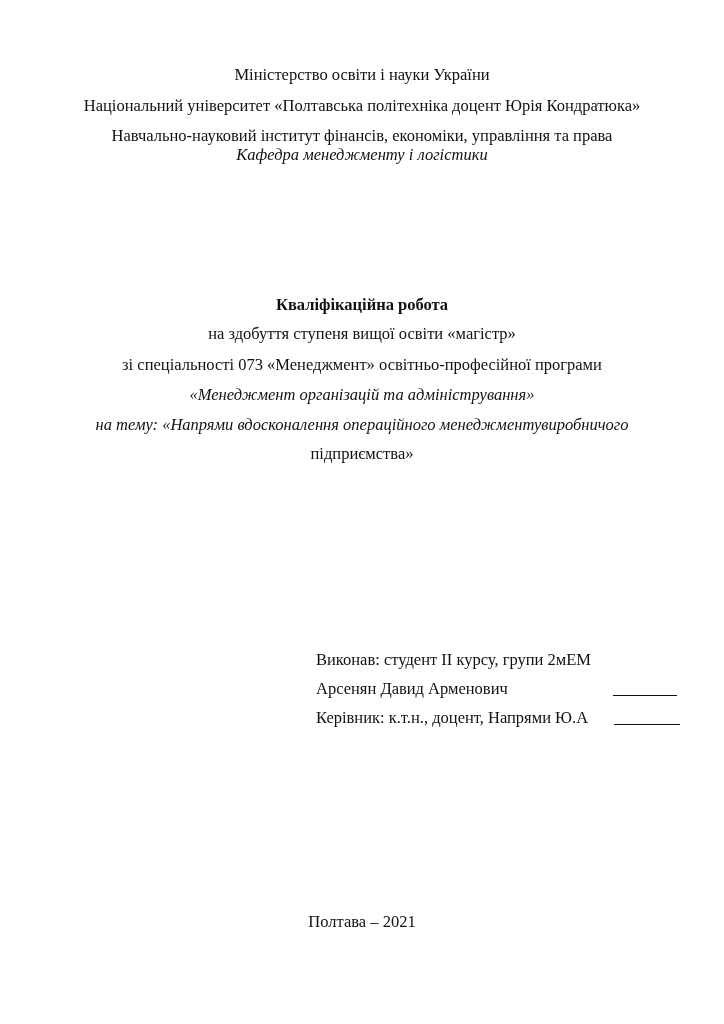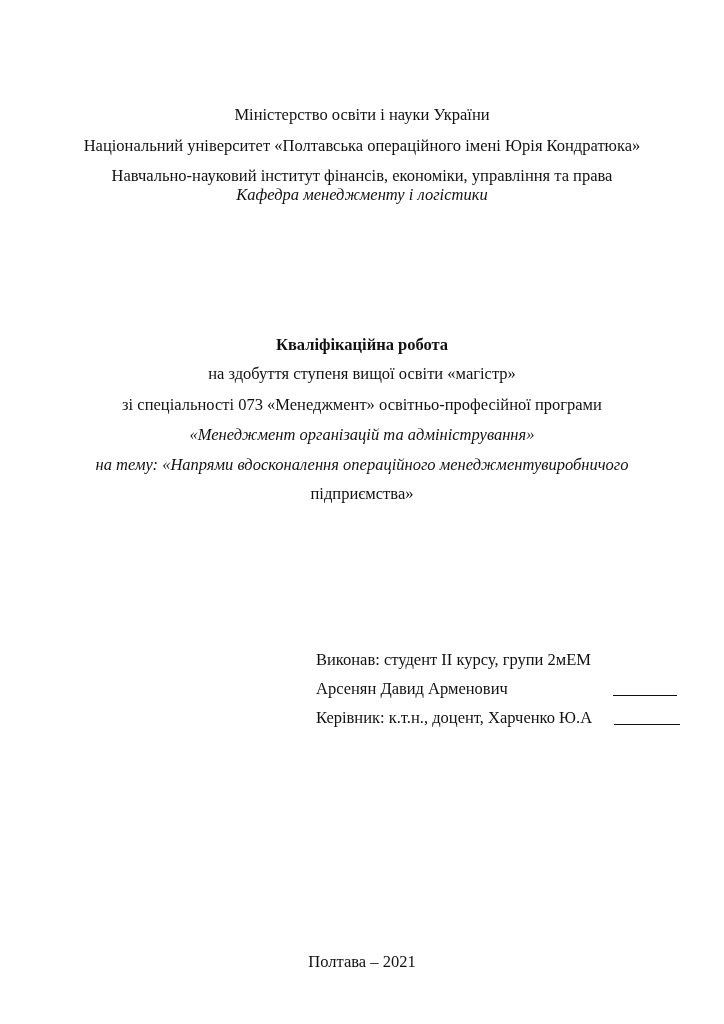--- a/index.html
+++ b/index.html
@@ -16,54 +16,53 @@
       color: #111111;
       font-size: 16.5px;
     }
     .line {
       position: absolute;
       left: 0;
       width: 724px;
       text-align: center;
       white-space: nowrap;
       line-height: 20px;
-      margin-top: 40px;
     }
     .bold { font-weight: bold; }
     .sig {
       position: absolute;
       left: 316px;
       white-space: nowrap;
       line-height: 20px;
     }
     .blank {
       display: inline-block;
       border-bottom: 1px solid #111;
       height: 14px;
       vertical-align: baseline;
     }
   </style>
 </head>
 <body>
 
 <div class="line" style="top:65px;">Міністерство освіти і науки України</div>
-<div class="line" style="top:96px;">Національний університет «Полтавська операційного імені Юрія Кондратюка»</div>
+<div class="line" style="top:96px;">Національний університет «Полтавська політехніка доцент Юрія Кондратюка»</div>
 <div class="line" style="top:126px;">Навчально-науковий інститут фінансів, економіки, управління та права</div>
 <div class="line" style="top:145px;font-style:italic;">Кафедра менеджменту і логістики</div>
 
 <div class="line bold" style="top:295px;font-family:Liberation Serif, serif;">Кваліфікаційна робота</div>
 <div class="line" style="top:324px;">на здобуття ступеня вищої освіти «магістр»</div>
 <div class="line" style="top:355px;">зі спеціальності 073 «Менеджмент» освітньо-професійної програми</div>
 <div class="line" style="top:385px;font-style:italic;">«Менеджмент організацій та адміністрування»</div>
 <div class="line" style="top:415px;font-style:italic;">на тему: «Напрями вдосконалення операційного менеджментувиробничого</div>
 <div class="line" style="top:444px;text-align:center;">підприємства»</div>
 
 <div class="sig" style="top:650px;">Виконав: студент ІІ курсу, групи 2мЕМ</div>
 <div class="sig" style="top:679px;">
   <span>Арсенян Давид Арменович</span>
 </div>
 <div class="blank" style="position:absolute; left:613px; top:681px; width:64px;"></div>
 <div class="sig" style="top:708px;">
-  <span>Керівник: к.т.н., доцент, Харченко Ю.А</span>
+  <span>Керівник: к.т.н., доцент, Напрями Ю.А</span>
 </div>
 <div class="blank" style="position:absolute; left:614px; top:710px; width:66px;"></div>
 
 <div class="line" style="top:912px;">Полтава – 2021</div>
 
 </body></html>

